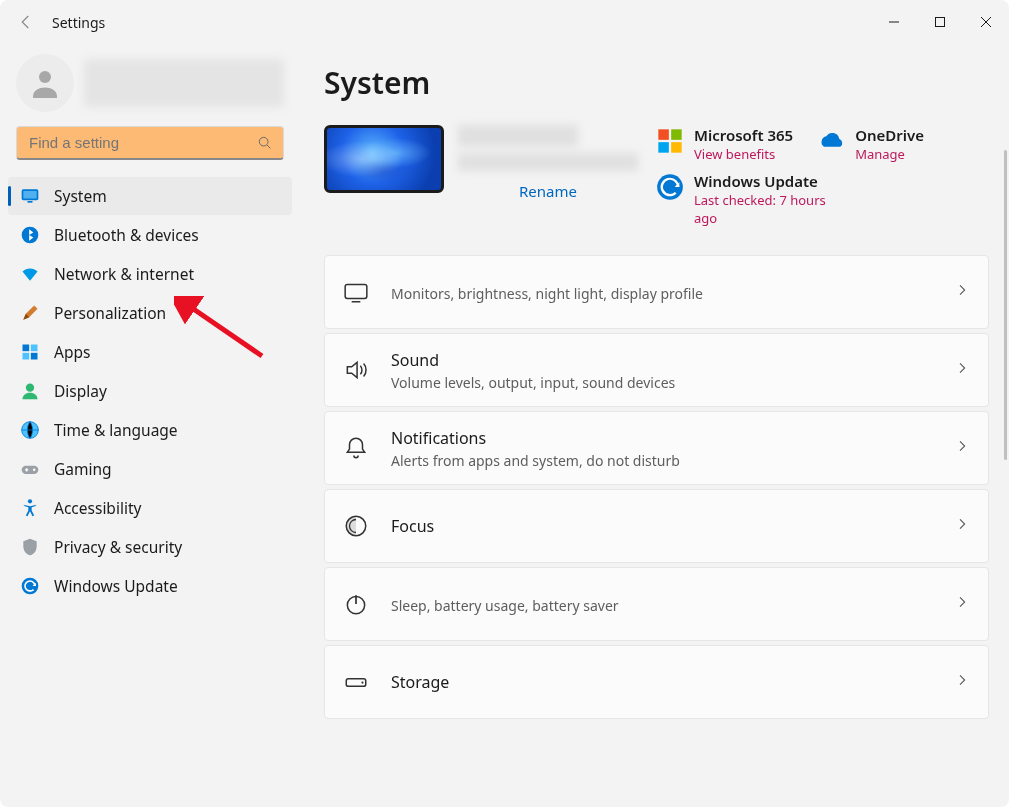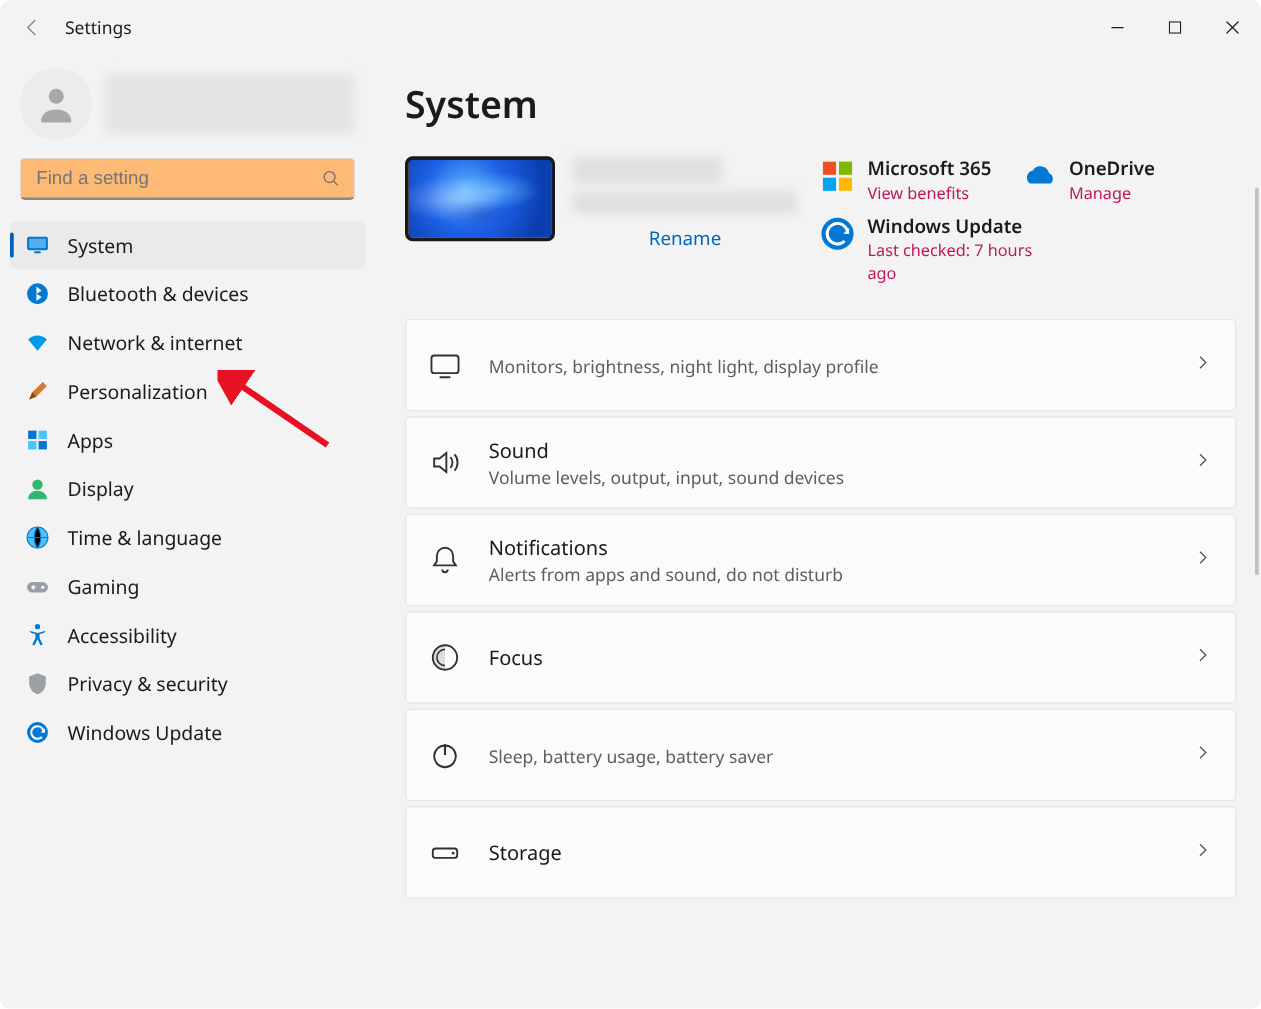--- a/index.html
+++ b/index.html
@@ -514,21 +514,21 @@
         </div>
 
         <div class="card">
           <span class="c-icn">
             <svg viewBox="0 0 24 24">
                 <path d="M12 3a6 6 0 00-6 6v4l-2 3h16l-2-3V9a6 6 0 00-6-6zM10 19a2 2 0 004 0" fill="none" stroke="currentColor" stroke-width="1.4"></path>
               </svg>
           </span>
           <div class="c-body">
             <div class="c-title">Notifications</div>
-            <div class="c-sub">Alerts from apps and sound, do not disturb</div>
+            <div class="c-sub">Alerts from apps and system, do not disturb</div>
           </div>
           <span class="chevron">
             <svg viewBox="0 0 24 24" width="16" height="16">
                 <path fill="none" stroke="currentColor" stroke-width="1.6" d="M9 5l7 7-7 7"></path>
               </svg>
           </span>
         </div>
 
         <div class="card">
           <span class="c-icn">

